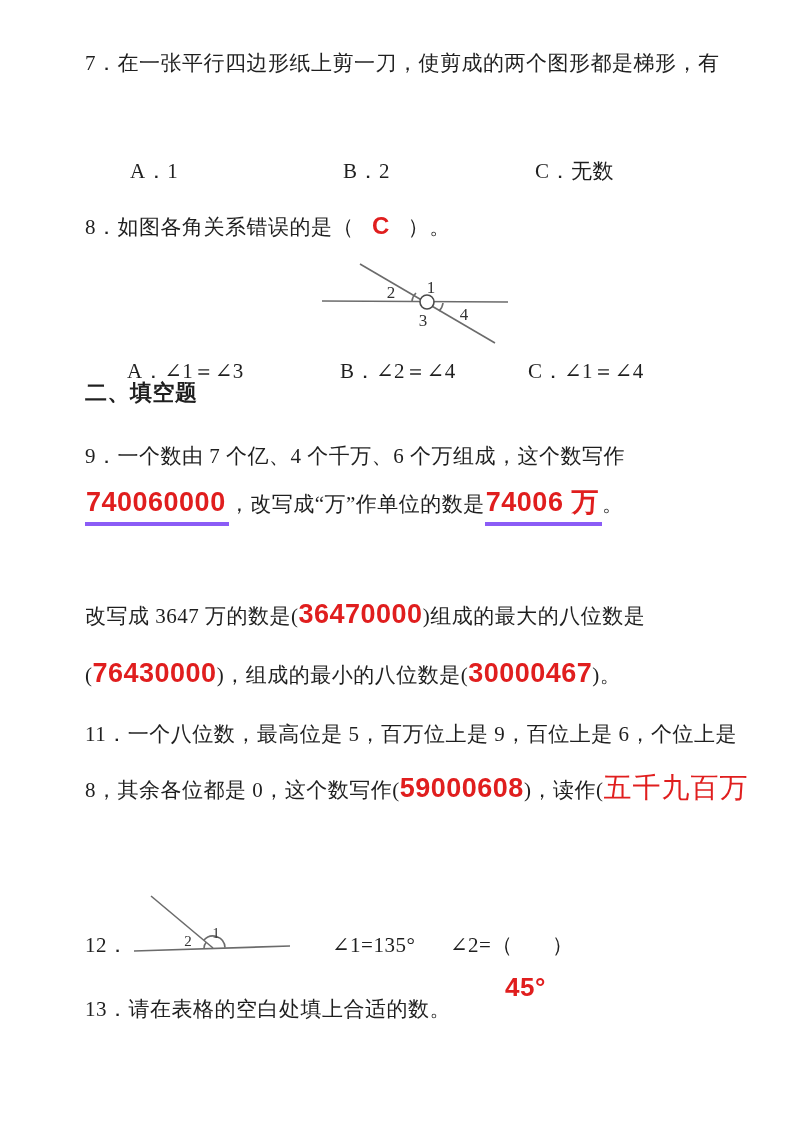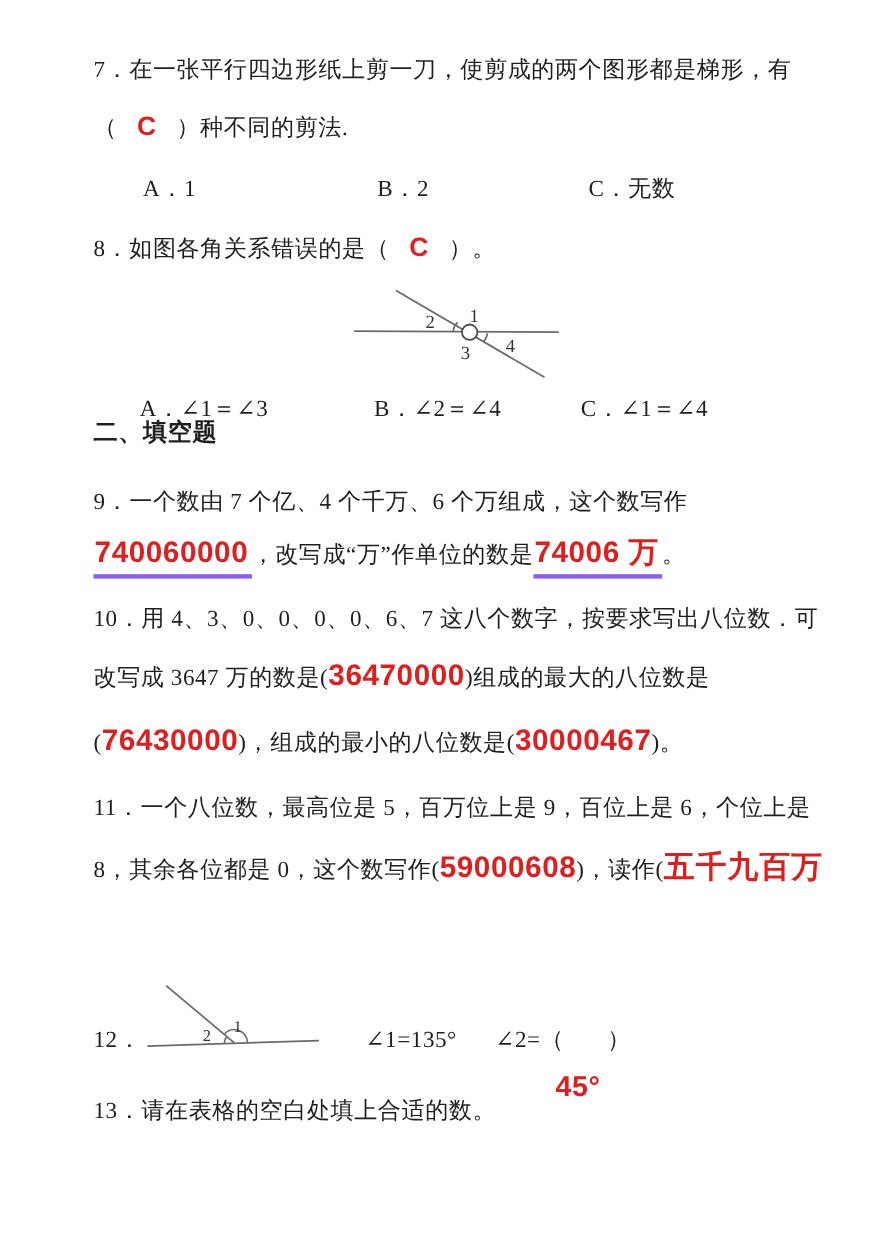--- a/index.html
+++ b/index.html
@@ -30,21 +30,21 @@
   }
   .ans-num{
     color:var(--red,#e01e1e);
     font-family:"Liberation Sans","DejaVu Sans",sans-serif;
     font-weight:bold;font-size:27px;
     letter-spacing:0.5px;
   }
   .ans-cn{
     color:var(--red,#e01e1e);
     font-family:"Liberation Sans","DejaVu Sans",sans-serif;
-    font-weight:bold;font-size:28px;
+    font-weight:normal;font-size:28px;
     letter-spacing:1px;
     text-align:center;
   }
   .ans-deg{
     color:var(--red,#e01e1e);
     font-family:"Liberation Sans","DejaVu Sans",sans-serif;
     font-weight:bold;font-size:26px;margin-top:42px;
   }
   .underlined{
     border-bottom:4px solid #8b5cf6;
@@ -63,23 +63,20 @@
     font-family:"Liberation Serif","DejaVu Serif",serif;
     font-size:17px;
   }
 </style>
 </head>
 <body>
 
 <div class="page">
 
   <div class="line" style="top:50px">7．在一张平行四边形纸上剪一刀，使剪成的两个图形都是梯形，有</div>
-  <div class="line" style="top:101px">
-    <span>（</span><span class="ans-letter">C</span><span>）种不同的剪法.</span>
-  </div>
   <div class="line" style="top:158px;left:0;width:793px">
     <span class="opt" style="left:130px">A．1</span>
     <span class="opt" style="left:343px">B．2</span>
     <span class="opt" style="left:535px">C．无数</span>
   </div>
 
   <div class="line" style="top:211px">
     <span>8．如图各角关系错误的是（</span><span class="ans-letter">C</span><span>）。</span>
   </div>
 
@@ -101,21 +98,20 @@
     <span class="opt" style="left:528px">C．∠1＝∠4</span>
   </div>
 
   <div class="line section-title" style="top:379px">二、填空题</div>
 
   <div class="line" style="top:443px">9．一个数由 7 个亿、4 个千万、6 个万组成，这个数写作</div>
   <div class="line" style="top:486px">
     <span class="ans-num underlined">740060000</span><span>，改写成“万”作单位的数是</span><span class="ans-num underlined">74006 万</span><span>。</span>
   </div>
 
-  <div class="line" style="top:549px">10．用 4、3、0、0、0、0、6、7 这八个数字，按要求写出八位数．可</div>
   <div class="line" style="top:598px">
     <span>改写成 3647 万的数是(</span><span class="ans-num">36470000</span><span>)组成的最大的八位数是</span>
   </div>
   <div class="line" style="top:657px">
     <span>(</span><span class="ans-num">76430000</span><span>)，组成的最小的八位数是(</span><span class="ans-num">30000467</span><span>)。</span>
   </div>
 
   <div class="line" style="top:721px">11．一个八位数，最高位是 5，百万位上是 9，百位上是 6，个位上是</div>
   <div class="line" style="top:770px">
     <span>8，其余各位都是 0，这个数写作(</span><span class="ans-num">59000608</span><span>)，读作(</span><span class="ans-cn">五千九百万</span>

